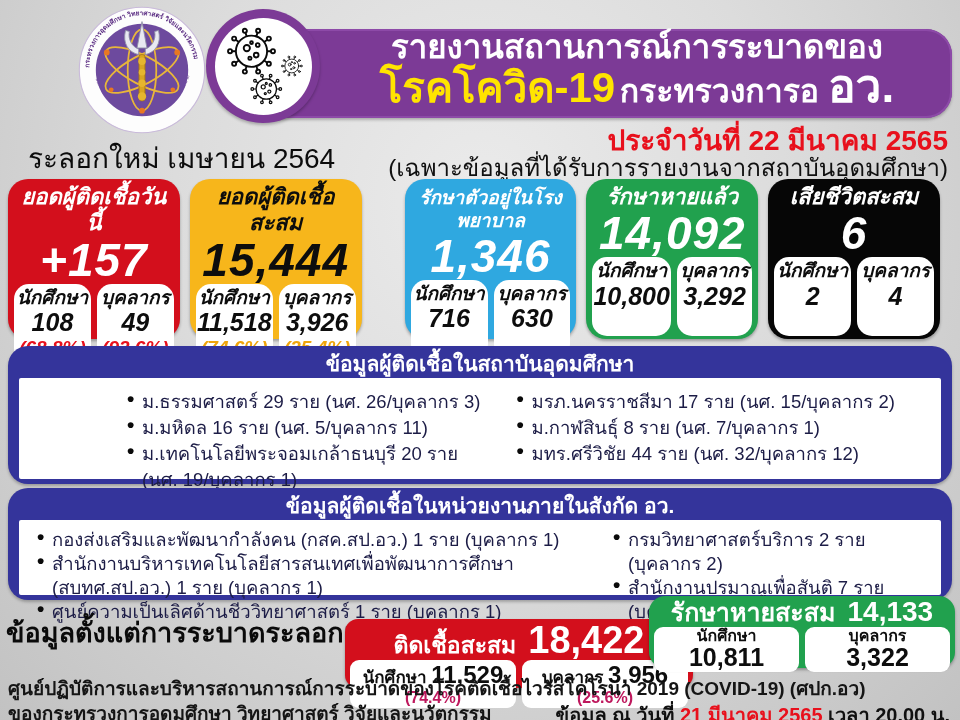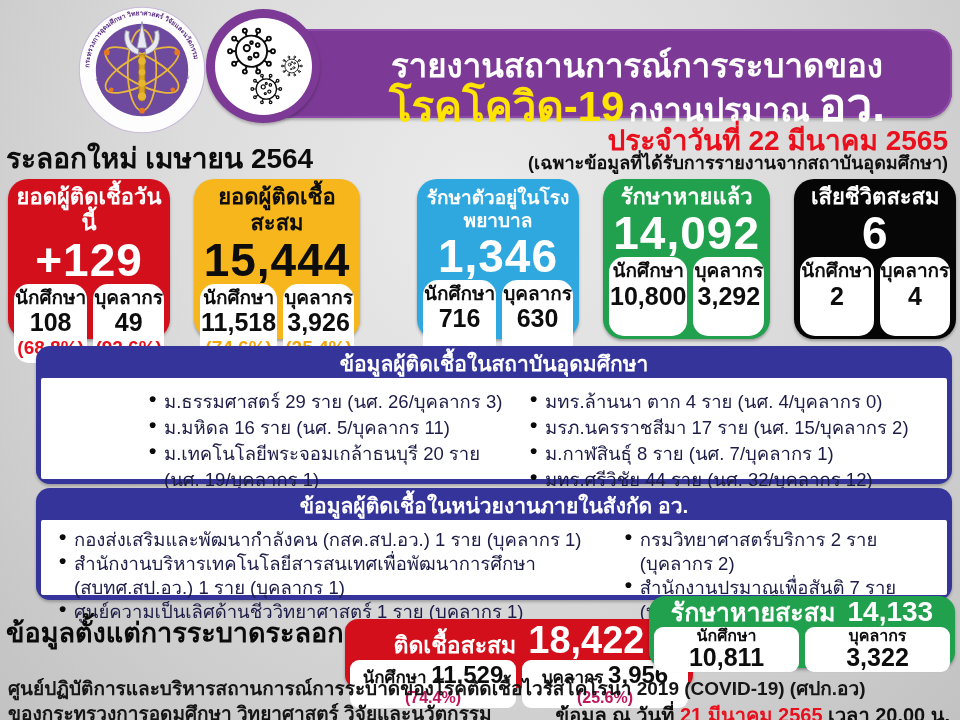--- a/index.html
+++ b/index.html
@@ -9,41 +9,41 @@
     background: radial-gradient(ellipse at 50% 28%, #ebebeb 0%, #dcdcdc 45%, #c2c2c2 100%);
     font-family:"Liberation Sans","DejaVu Sans",sans-serif;
   }
 
   
   .banner {
     position:absolute; left:252px; top:29px; right:8px; height:89px;
     background:#7c3a96; border-radius:26px;
     box-shadow: 0 2px 3px rgba(0,0,0,.25), inset 0 0 0 2px #8d4aa8;
   }
-  .banner-l1 { margin-top:19px; padding-left:70px; text-align:center; color:#fff; font-weight:bold; font-size:33px; line-height:1.1; }
+  .banner-l1 { margin-top:0; padding-left:70px; text-align:center; color:#fff; font-weight:bold; font-size:33px; line-height:1.1; }
   .banner-l2 { margin-top:-2px; padding-left:70px; text-align:center; color:#fff; line-height:1.0; white-space:nowrap; }
   .covid-hl { color:#ffe400; font-weight:bold; font-size:42px; }
   .l2-rest  { color:#fff; font-weight:bold; font-size:32px; }
   .l2-org   { color:#fff; font-weight:bold; font-size:46px; }
 
   .virus-badge {
     position:absolute; left:206px; top:9px; width:114px; height:114px; border-radius:50%;
     background:#7c3a96; display:flex; align-items:center; justify-content:center;
     box-shadow: 0 2px 3px rgba(0,0,0,.25);
   }
   .virus-inner { width:97px; height:97px; border-radius:50%; background:#fff; display:flex; align-items:center; justify-content:center; }
 
   .logo { position:absolute; left:76px; top:4px; width:132px; height:132px; }
 
   .date-main { position:absolute; right:12px; top:118px; color:#e8101c; font-size:28px; font-weight:bold; }
-  .date-note { position:absolute; right:12px; top:148px; color:#101010; font-size:18px; font-weight:bold; }
-  .wave-label { position:absolute; left:6px; top:136px; color:#0c0c0c; font-size:28px; font-weight:bold; }
-
-  
-  .cards { position:absolute; left:8px; right:20px; top:179px; height:160px; display:flex; gap:24px; }
+  .date-note { position:absolute; right:12px; top:148px; color:#101010; font-size:24px; font-weight:normal; }
+  .wave-label { position:absolute; left:28px; top:136px; color:#0c0c0c; font-size:28px; font-weight:normal; }
+
+  
+  .cards { position:absolute; left:8px; right:20px; top:179px; height:160px; display:flex; gap:10px;font-style:italic; }
   .card {
     flex:1; border-radius:20px; color:#fff; text-align:center;
     padding:5px 6px 6px; display:flex; flex-direction:column;
     box-shadow:0 2px 3px rgba(0,0,0,.3);
   }
   .card-title { font-weight:bold; font-size:22px; line-height:1.2; }
   .card-value { font-weight:bold; font-size:46px; line-height:1.02; letter-spacing:1px; }
   .card-subs  { display:flex; gap:6px; margin-top:auto; }
   .sub { flex:1; background:#fff; border-radius:15px; color:#0d0d0d; padding:3px 1px 4px; min-height:79px; }
   .sub-label { font-size:19px; font-weight:bold; line-height:1.2; }
@@ -51,21 +51,21 @@
   .sub-pct   { font-size:19px; font-weight:bold; line-height:1.15; }
 
   .card-today { background:#d30f1c; } .card-today .sub-pct { color:#e8101c; }
   .card-cum   { background:#f7b podcasts61b; }
   .card-cum   { background:#f7b61b; color:#0d0d0d; } .card-cum .sub-pct { color:#f0a50a; }
   .card-hosp  { background:#2fa8e0;margin-left:33px; } .card-hosp .card-title { font-size:19px; margin-top:3px; }
   .card-rec   { background:#21a14e; }
   .card-dead  { background:#060606; }
 
   
-  .section { position:absolute; left:8px; right:8px; background:#34349b; border-radius:14px; padding:3px 5px 5px; box-shadow:0 2px 3px rgba(0,0,0,.25);margin-left:28px; }
+  .section { position:absolute; left:8px; right:8px; background:#34349b; border-radius:20px; padding:3px 11px 5px; box-shadow:0 2px 3px rgba(0,0,0,.25); }
   .section-title { color:#fff; text-align:center; font-weight:bold; font-size:21px; height:29px; line-height:29px; }
   .section-body { background:#fff; display:flex; border-radius:2px; }
   .section ul { list-style:none; margin:0; }
   .section li { font-size:18.5px; color:#1c1c46; position:relative; padding-left:15px; }
   .section li::before { content:"\2022"; position:absolute; left:0; top:-3px; font-size:21px; color:#0a0a0a; font-weight:bold; }
   .s1 { top:346px; } .s1 .section-body { height:101px; padding-top:11px; }
   .s1 li { line-height:26px; }
   .s1-left { width:52%; padding-left:108px; } .s1-right { width:48%; padding-left:18px; }
   .s2 { top:488px; } .s2 .section-body { height:75px; padding-top:8px; }
   .s2 li { line-height:24px; }
@@ -134,21 +134,21 @@
       <path d="M60,16 L55.5,40 L64.5,40 Z" fill="#e9e9f2" stroke="#8e8ea6" stroke-width="0.8"></path>
       <path d="M45,24 C42,36 48,44 57,46 L57,41 C51,39 47,32 48.5,25 Z" fill="#e9e9f2" stroke="#8e8ea6" stroke-width="0.8"></path>
       <path d="M75,24 C78,36 72,44 63,46 L63,41 C69,39 73,32 71.5,25 Z" fill="#e9e9f2" stroke="#8e8ea6" stroke-width="0.8"></path>
     </g>
   </svg>
 
   <div class="banner">
     <div class="banner-l1">รายงานสถานการณ์การระบาดของ</div>
     <div class="banner-l2">
       <span class="covid-hl">โรคโควิด-19</span>
-      <span class="l2-rest"> กงานปรมาณ </span>
+      <span class="l2-rest"> กระทรวงการอ </span>
       <span class="l2-org">อว.</span>
     </div>
   </div>
 
   <div class="virus-badge">
     <div class="virus-inner">
       <svg width="92" height="92" viewBox="0 0 112 112">
         <defs>
           <g id="virus">
             <line x1="20" y1="0" x2="25" y2="0"></line>
@@ -189,21 +189,21 @@
   </div>
 
   <div class="date-main">ประจำวันที่ 22 มีนาคม 2565</div>
   <div class="date-note">(เฉพาะข้อมูลที่ได้รับการรายงานจากสถาบันอุดมศึกษา)</div>
   <div class="wave-label">ระลอกใหม่ เมษายน 2564</div>
 
   <div class="cards">
 
     <div class="card card-today">
       <div class="card-title">ยอดผู้ติดเชื้อวันนี้</div>
-      <div class="card-value">+129</div>
+      <div class="card-value">+157</div>
       <div class="card-subs">
         <div class="sub">
           <div class="sub-label">นักศึกษา</div>
           <div class="sub-value">108</div>
           <div class="sub-pct">(68.8%)</div>
         </div>
         <div class="sub">
           <div class="sub-label">บุคลากร</div>
           <div class="sub-value">49</div>
           <div class="sub-pct">(92.6%)</div>
@@ -277,21 +277,20 @@
   <div class="section s1">
     <div class="section-title">ข้อมูลผู้ติดเชื้อในสถาบันอุดมศึกษา</div>
     <div class="section-body">
       <ul class="s1-left">
         <li>ม.ธรรมศาสตร์ 29 ราย (นศ. 26/บุคลากร 3)</li>
         <li>ม.มหิดล 16 ราย (นศ. 5/บุคลากร 11)</li>
         <li>ม.เทคโนโลยีพระจอมเกล้าธนบุรี 20 ราย (นศ. 19/บุคลากร 1)</li>
         <li>สถาบันบัณฑิตพัฒนบริหารศาสตร์ 4 ราย (นศ. 0/บุคลากร 4)</li>
       </ul>
       <ul class="s1-right">
-        <li>มทร.ล้านนา ตาก 4 ราย (นศ. 4/บุคลากร 0)</li>
         <li>มรภ.นครราชสีมา 17 ราย (นศ. 15/บุคลากร 2)</li>
         <li>ม.กาฬสินธุ์ 8 ราย (นศ. 7/บุคลากร 1)</li>
         <li>มทร.ศรีวิชัย 44 ราย (นศ. 32/บุคลากร 12)</li>
       </ul>
     </div>
   </div>
 
   <div class="section s2">
     <div class="section-title">ข้อมูลผู้ติดเชื้อในหน่วยงานภายในสังกัด อว.</div>
     <div class="section-body">

